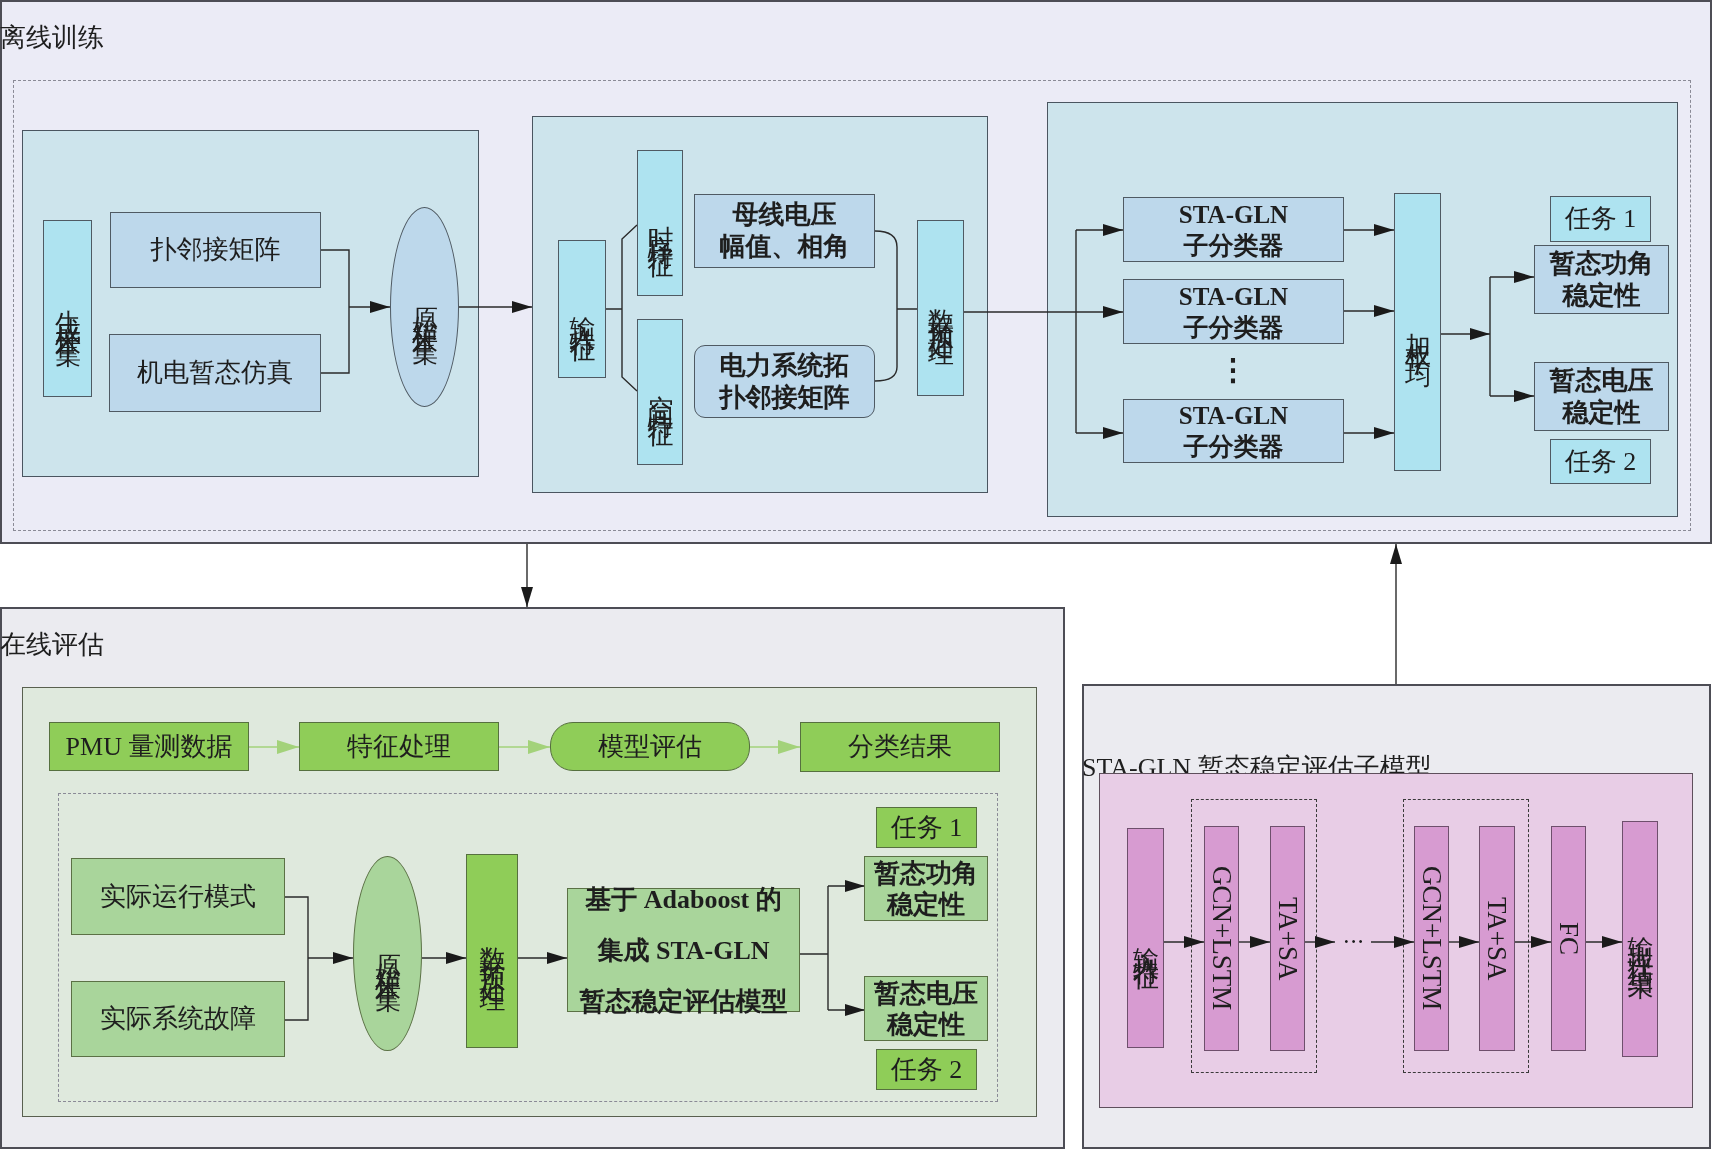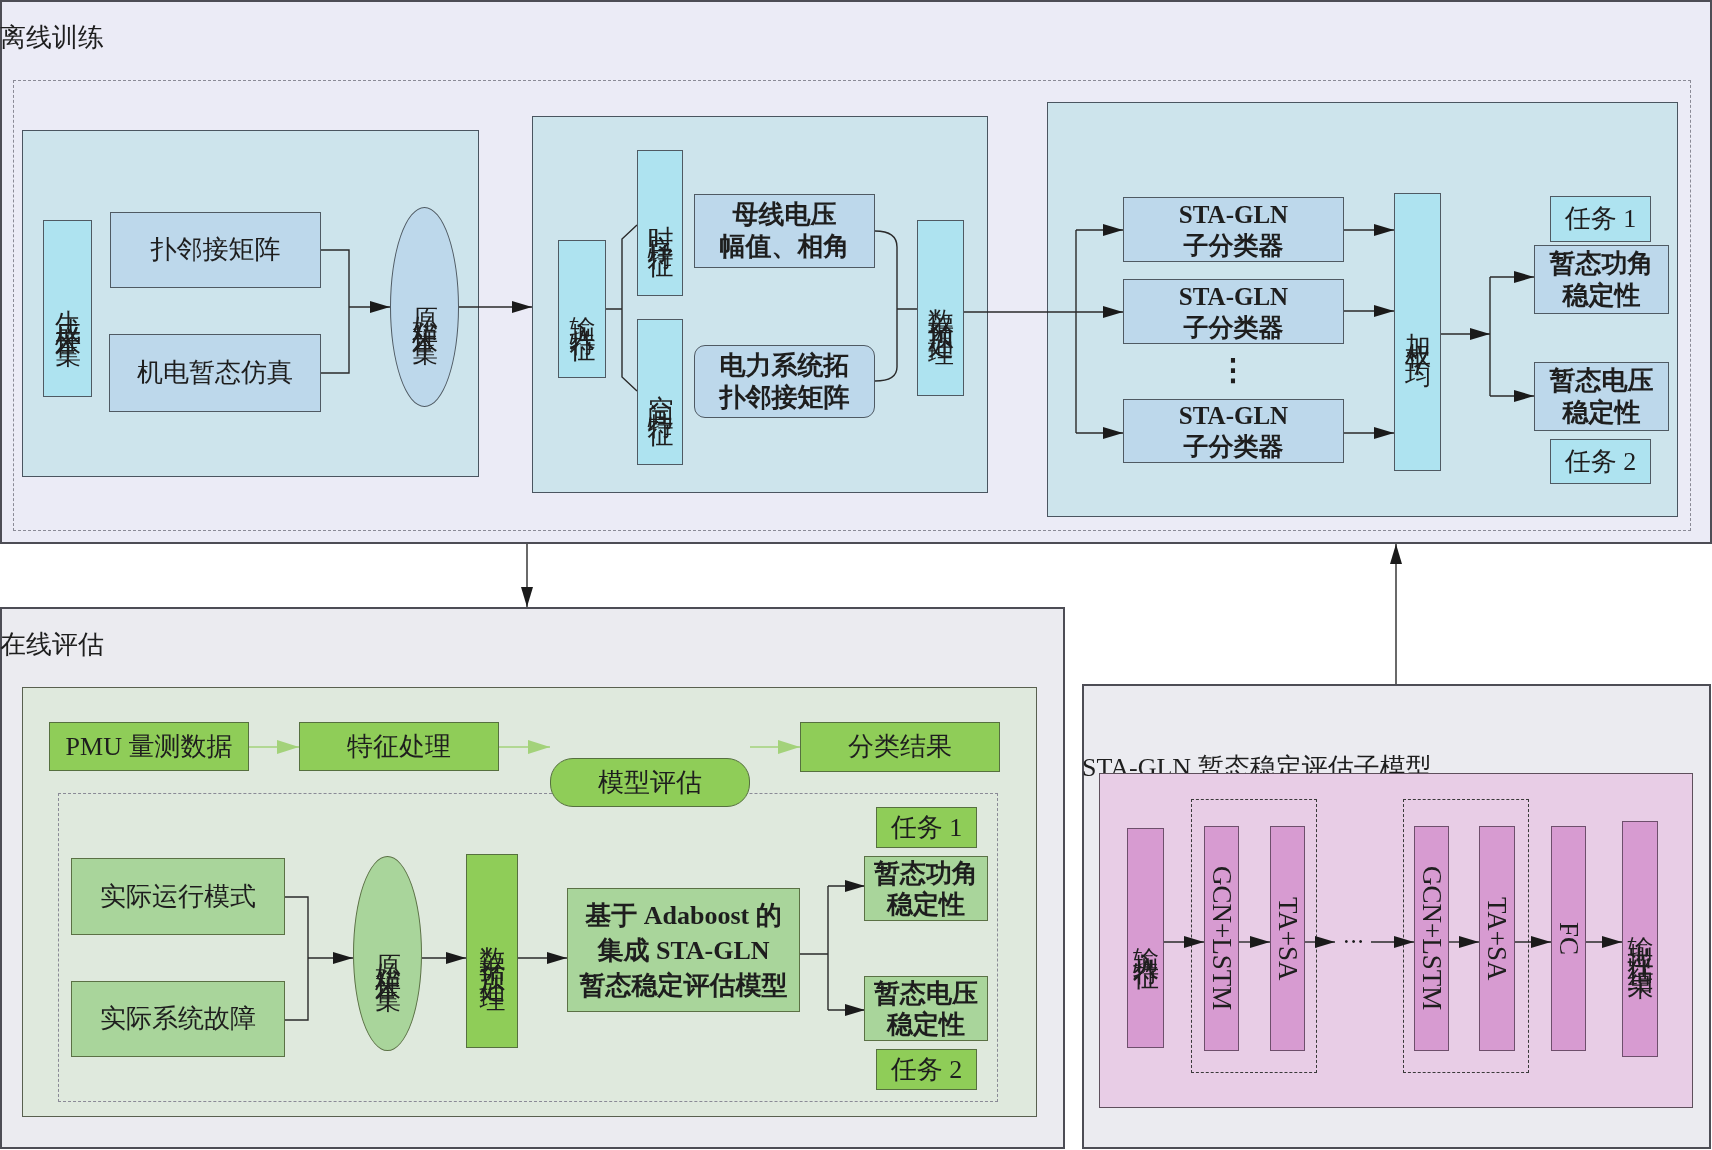--- a/index.html
+++ b/index.html
@@ -186,40 +186,40 @@
   <div class="abs box cyan" style="left:1550px;top:439px;width:101px;height:45px;">
     <span>任务 2</span>
   </div>
 
   <div class="abs box gstrong" style="left:49px;top:722px;width:200px;height:49px;">
     <span>PMU 量测数据</span>
   </div>
   <div class="abs box gstrong" style="left:299px;top:722px;width:200px;height:49px;">
     <span>特征处理</span>
   </div>
-  <div class="abs box gstrong" style="left:550px;top:758px;width:200px;height:49px;border-radius:23px;">
+  <div class="abs box gstrong" style="left:550px;top:722px;width:200px;height:49px;border-radius:23px;">
     <span>模型评估</span>
   </div>
   <div class="abs box gstrong" style="left:800px;top:722px;width:200px;height:50px;">
     <span>分类结果</span>
   </div>
 
   <div class="abs box glight" style="left:71px;top:858px;width:214px;height:77px;">
     <span>实际运行模式</span>
   </div>
   <div class="abs box glight" style="left:71px;top:981px;width:214px;height:76px;">
     <span>实际系统故障</span>
   </div>
   <div class="abs box glight ellipse" style="left:353px;top:856px;width:69px;height:195px;">
     <span class="vt">原始样本集</span>
   </div>
   <div class="abs box gstrong" style="left:466px;top:854px;width:52px;height:194px;">
     <span class="vt" style="letter-spacing:10px">数据预处理</span>
   </div>
-  <div class="abs box glight ml" style="left:567px;top:888px;width:233px;height:124px;line-height:35px;">
+  <div class="abs box glight ml" style="left:567px;top:888px;width:233px;height:124px;line-height:35px;gap:16px;">
     <span class="ln">基于 Adaboost 的</span>
     <span class="ln">集成 STA-GLN</span>
     <span class="ln">暂态稳定评估模型</span>
   </div>
   <div class="abs box gstrong" style="left:876px;top:807px;width:101px;height:41px;">
     <span>任务 1</span>
   </div>
   <div class="abs box glight ml" style="left:864px;top:856px;width:124px;height:65px;line-height:31px;">
     <span class="ln">暂态功角</span>
     <span class="ln">稳定性</span>

